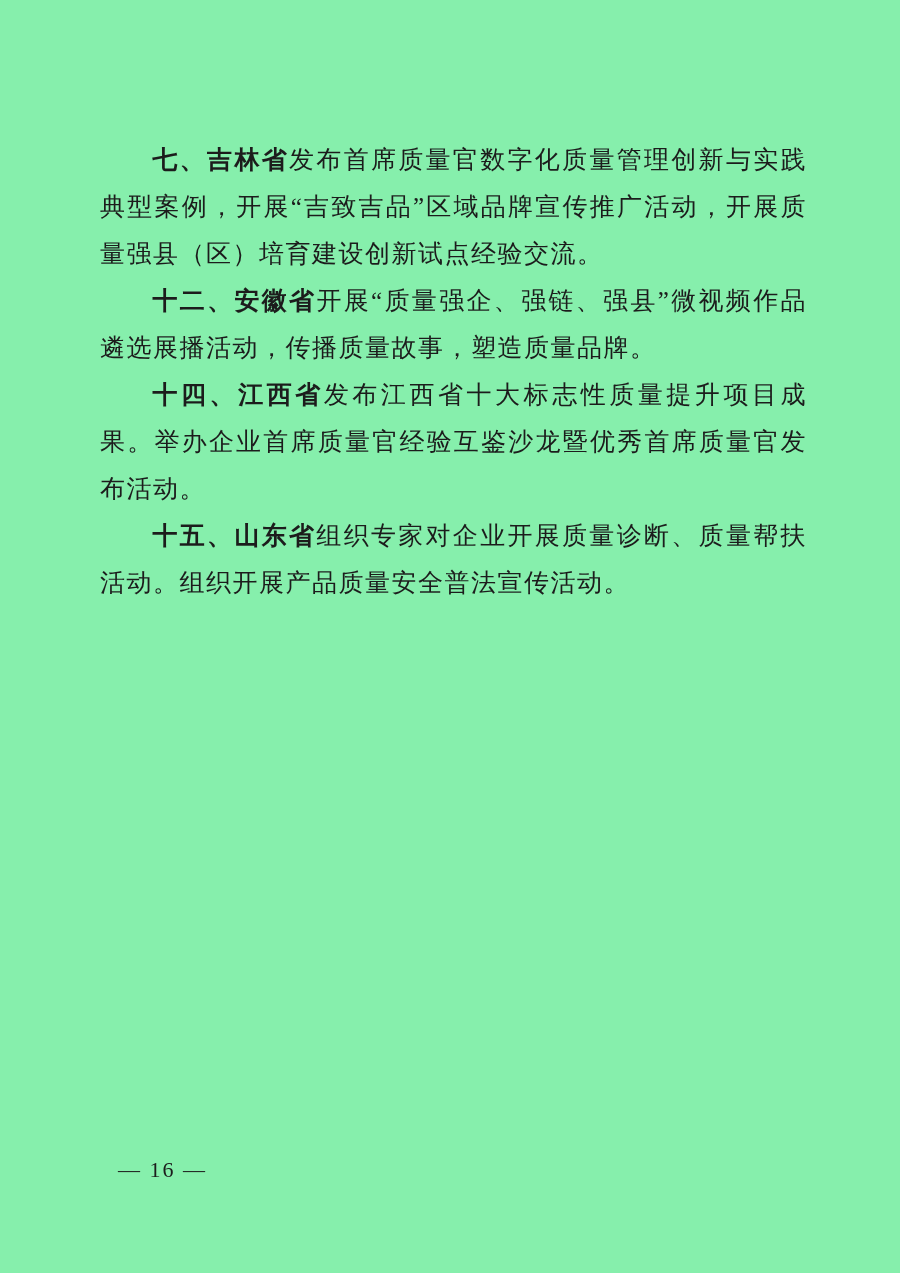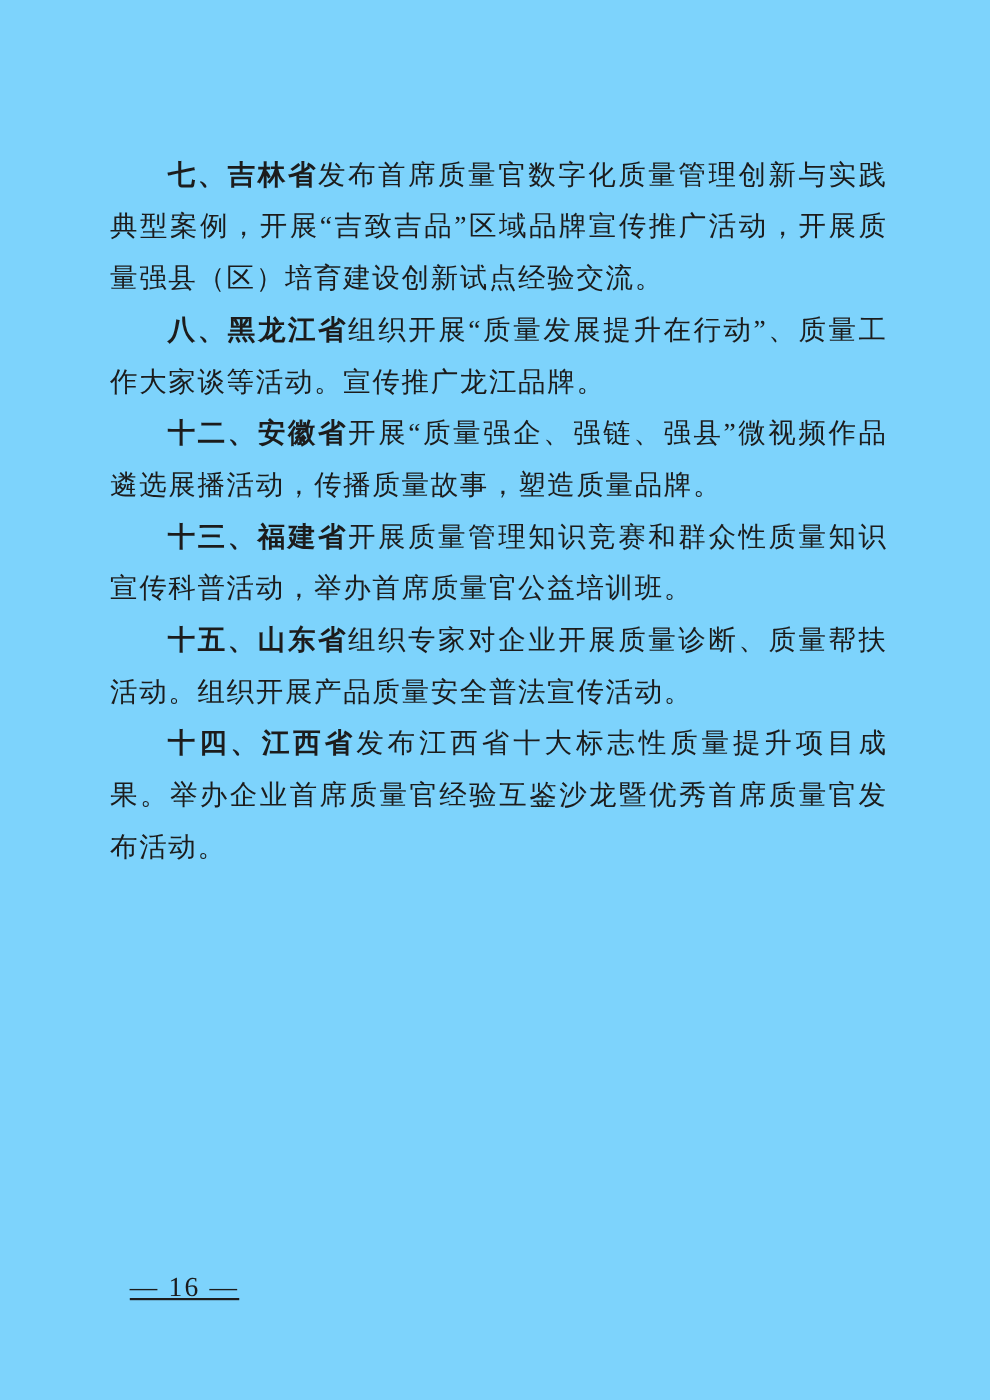--- a/index.html
+++ b/index.html
@@ -14,21 +14,21 @@
     font-family: "Liberation Serif", "DejaVu Serif", serif;
     color: #1c1c1c;
     overflow: hidden;
   }
   .page {
     position: absolute;
     left: 0;
     top: 0;
     width: 900px;
     height: 1273px;
-    background: #7dd3fc;
+    background: #86efac;
   }
   .content {
     position: absolute;
     left: 100px;
     top: 136px;
     width: 707px;
   }
   .para {
     margin: 0;
     font-size: 25px;
@@ -39,43 +39,40 @@
     text-indent: 2.1em;
     color: #1c1c1c;
   }
   .para .lead {
     font-weight: 700;
   }
   .footer {
     position: absolute;
     left: 118px;
     top: 1157px;
-    font-size: 25px;
+    font-size: 22px;
     letter-spacing: 2px;
     color: #1c1c1c;
-    text-decoration: underline;
   }
 </style>
 </head>
 <body>
 
 <div class="page">
   <div class="content">
 
     <p class="para"><span class="lead">七、吉林省</span><span>发布首席质量官数字化质量管理创新与实践典型案例，开展“吉致吉品”区域品牌宣传推广活动，开展质量强县（区）培育建设创新试点经验交流。</span></p>
 
-    <p class="para"><span class="lead">八、黑龙江省</span><span>组织开展“质量发展提升在行动”、质量工作大家谈等活动。宣传推广龙江品牌。</span></p>
 
 
 
 
     <p class="para"><span class="lead">十二、安徽省</span><span>开展“质量强企、强链、强县”微视频作品遴选展播活动，传播质量故事，塑造质量品牌。</span></p>
 
-    <p class="para"><span class="lead">十三、福建省</span><span>开展质量管理知识竞赛和群众性质量知识宣传科普活动，举办首席质量官公益培训班。</span></p>
+
+    <p class="para"><span class="lead">十四、江西省</span><span>发布江西省十大标志性质量提升项目成果。举办企业首席质量官经验互鉴沙龙暨优秀首席质量官发布活动。</span></p>
 
     <p class="para"><span class="lead">十五、山东省</span><span>组织专家对企业开展质量诊断、质量帮扶活动。组织开展产品质量安全普法宣传活动。</span></p>
-
-    <p class="para"><span class="lead">十四、江西省</span><span>发布江西省十大标志性质量提升项目成果。举办企业首席质量官经验互鉴沙龙暨优秀首席质量官发布活动。</span></p>
 
   </div>
 
   <div class="footer">— 16 —</div>
 </div>
 
 </body></html>

